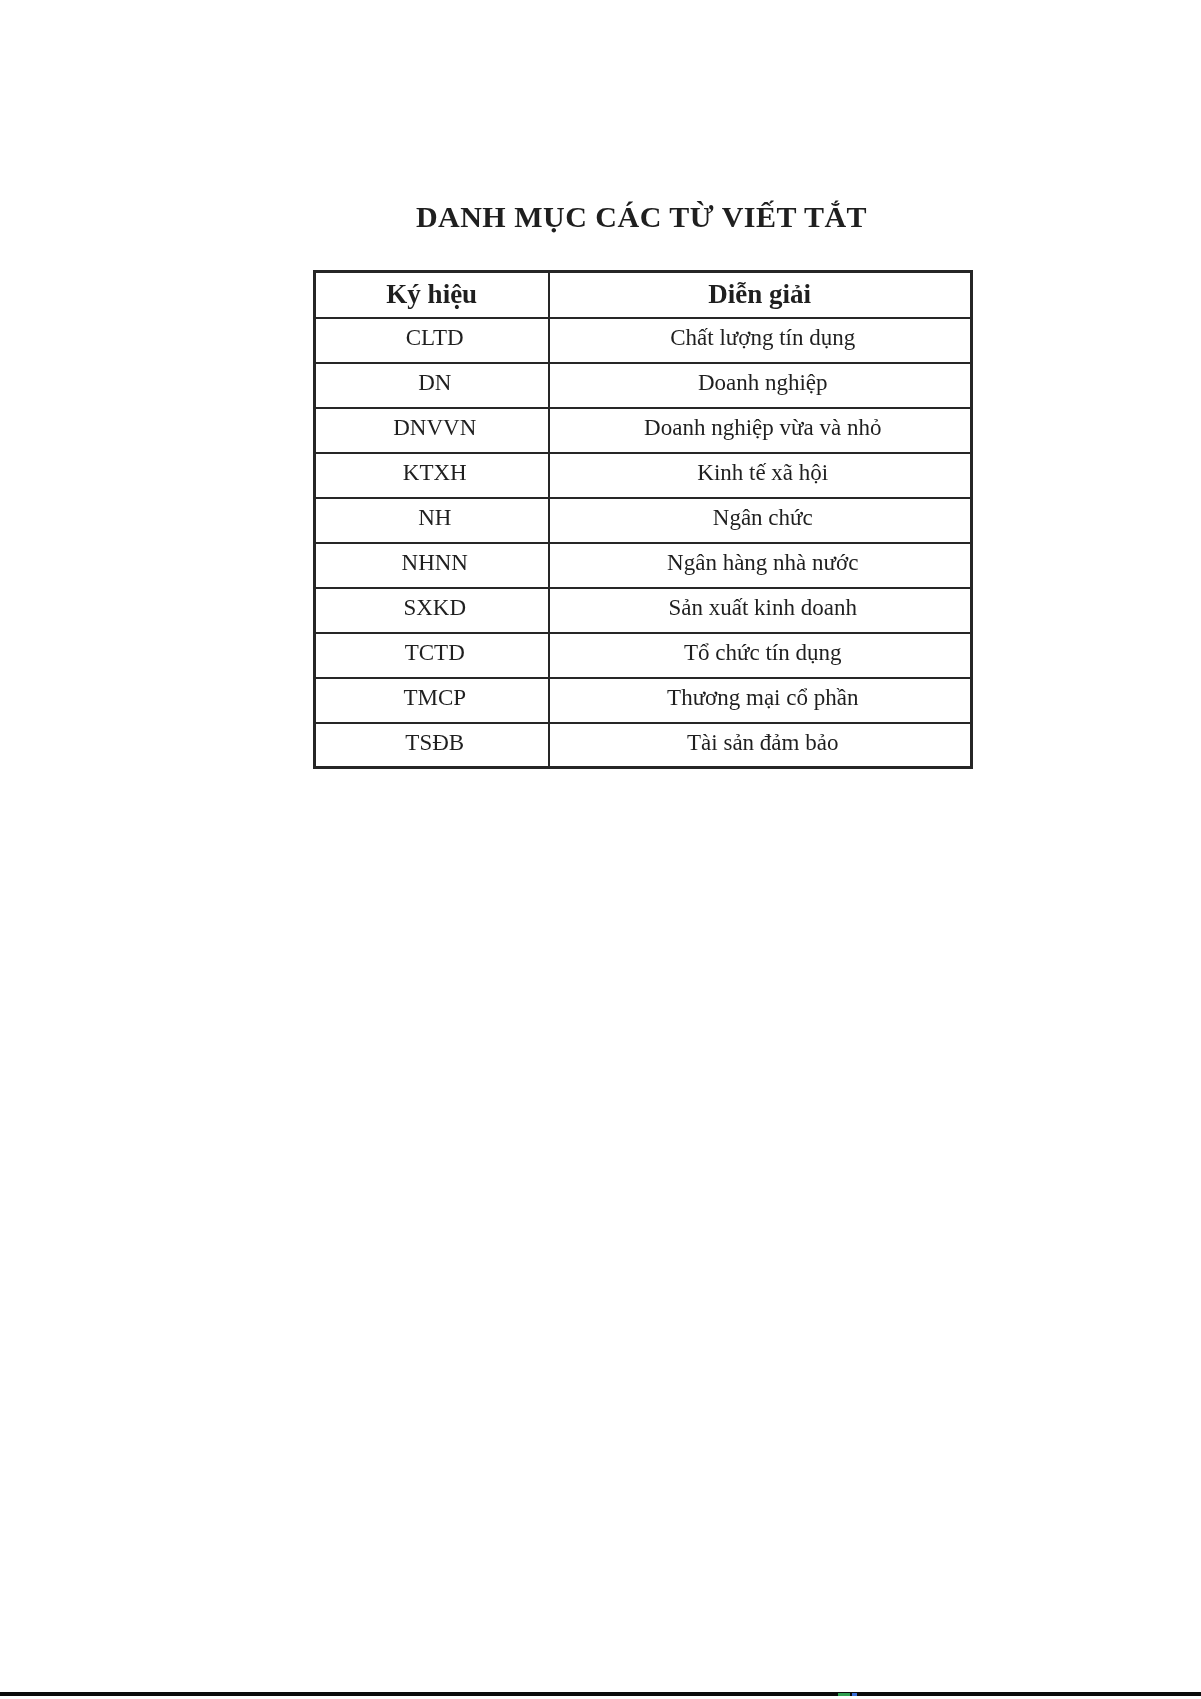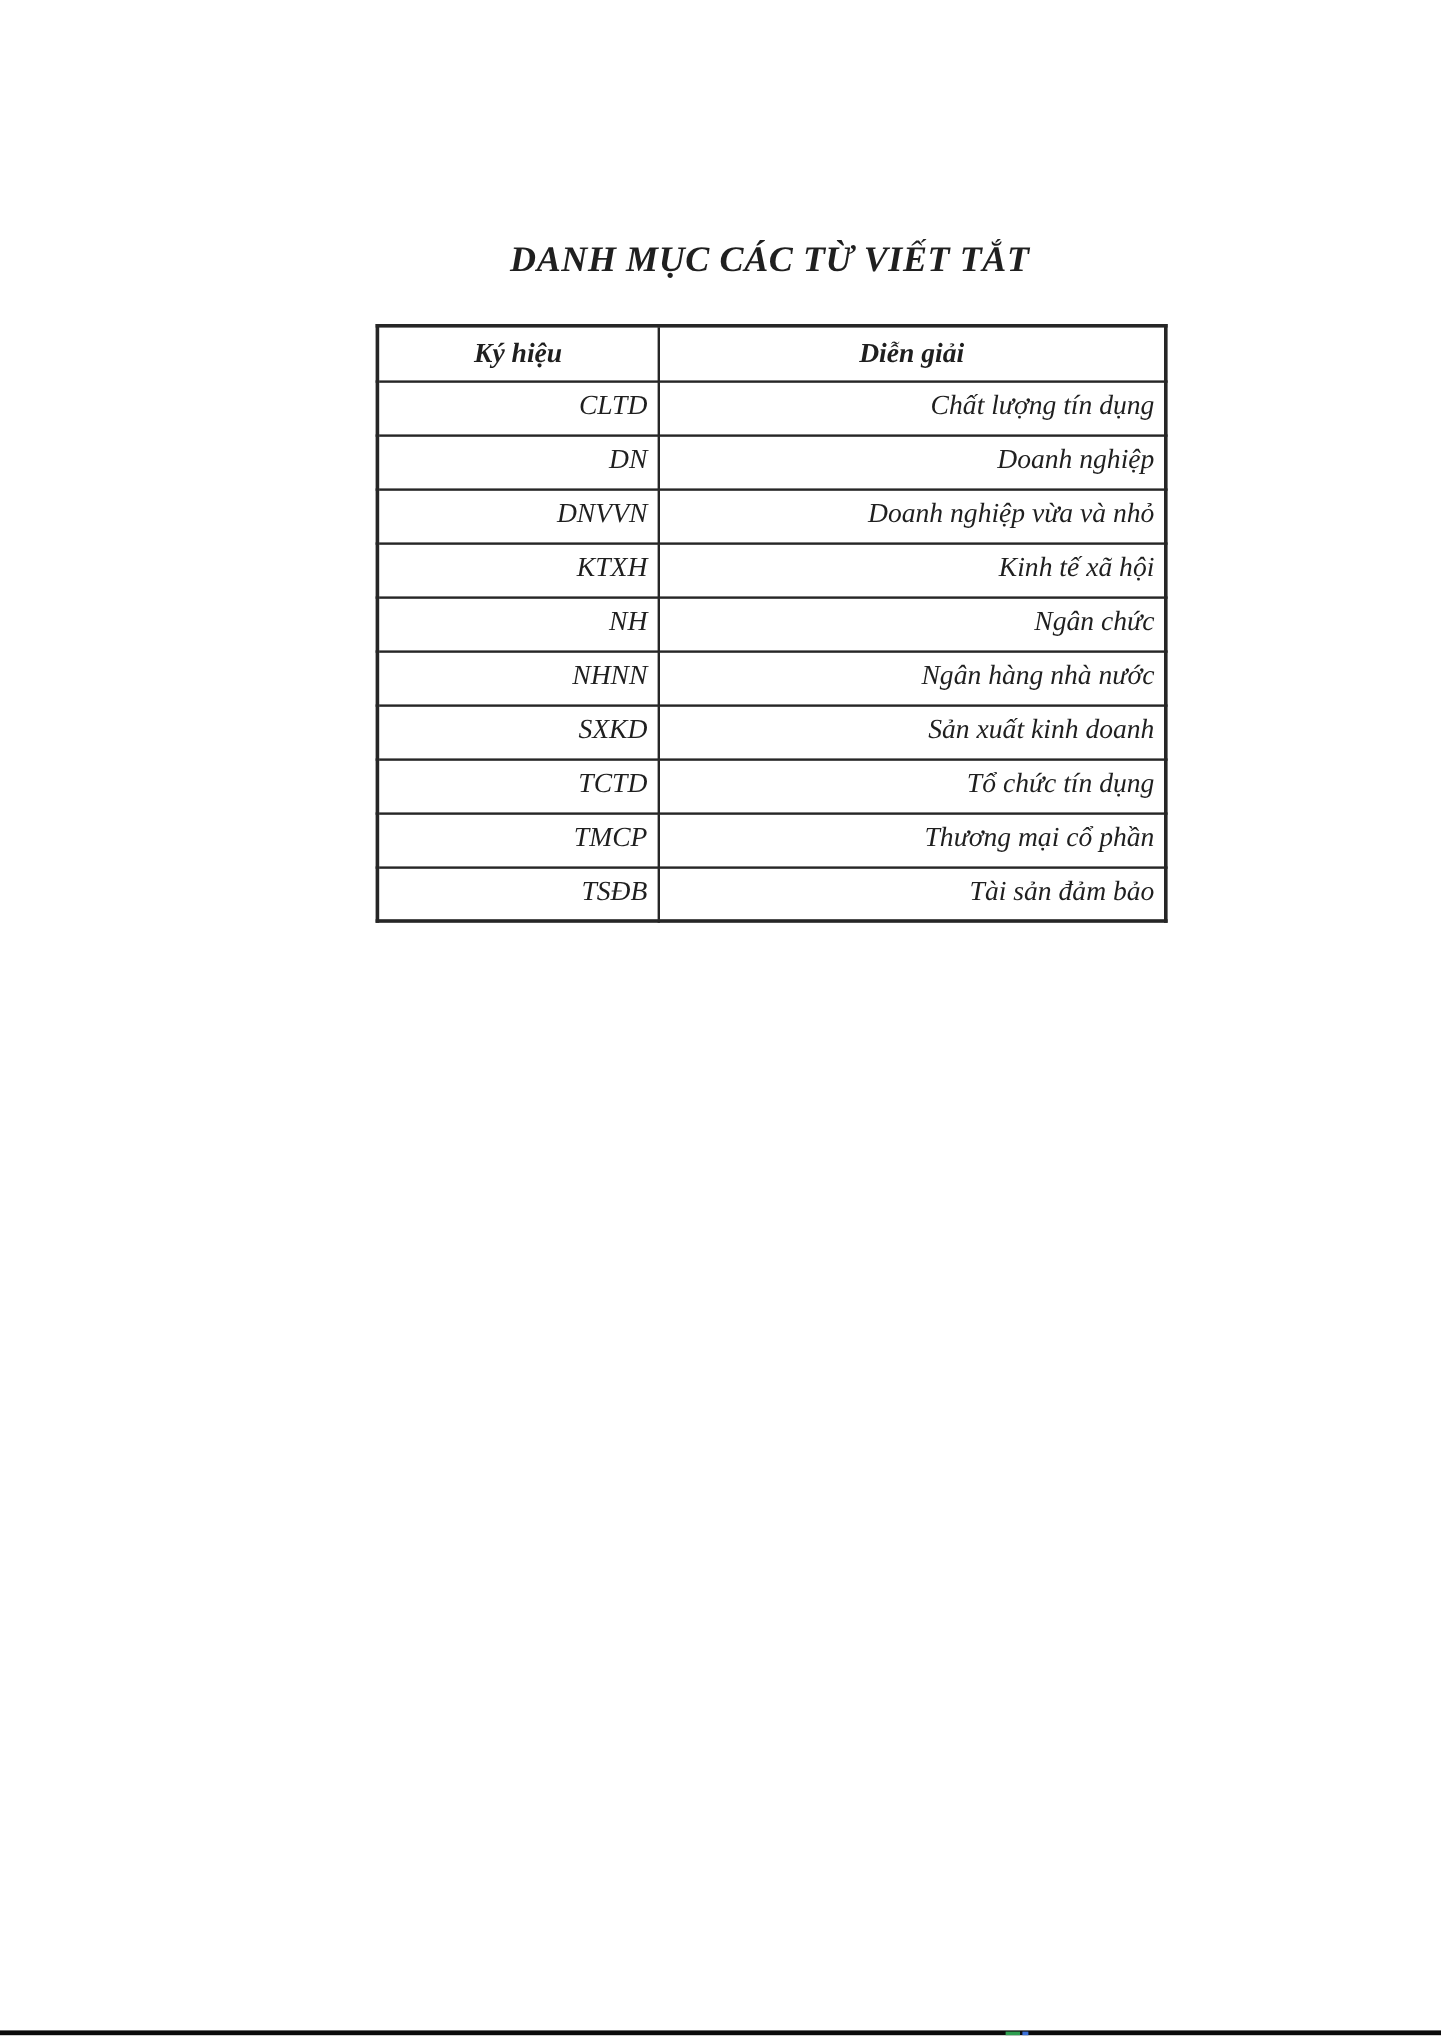--- a/index.html
+++ b/index.html
@@ -3,21 +3,21 @@
 <meta charset="utf-8">
 <style>
   :root {
     --text: #1f1f1f;
     --border: #262626;
     --page-bg: #ffffff;
     --bottom-bar: #0b0b0b;
     --speck-green: #2e9e4f;
     --speck-blue: #3a6fd8;
   }
-  * { box-sizing: border-box; font-style: italic; }
+  * { box-sizing: border-box; }
   html, body { margin: 0; padding: 0; }
   body {
     width: 1201px;
     height: 1699px;
     position: relative;
     background: var(--page-bg);
     font-family: "Liberation Serif", "DejaVu Serif", serif;
     color: var(--text);
     overflow: hidden;
   }
@@ -46,32 +46,32 @@
   table.abbr-table td {
     border: 2px solid var(--border);
   }
   table.abbr-table {
     border-width: 3px;
   }
   col.col-abbr { width: 234px; }
   col.col-meaning { width: 423px; }
   table.abbr-table th {
     height: 46px;
-    font-size: 23px;
+    font-size: 27px;
     font-weight: bold;
     text-align: center;
     vertical-align: middle;
     padding: 0 0;
     color: var(--text);
   }
   table.abbr-table td {
     height: 45px;
     font-size: 23px;
     font-weight: normal;
-    text-align: right;
+    text-align: center;
     vertical-align: middle;
     padding: 0 8px 4px 14px;
     color: var(--text);
     white-space: nowrap;
     overflow: hidden;
   }
   .bottom-edge {
     position: absolute;
     left: 0;
     top: 1692px;

